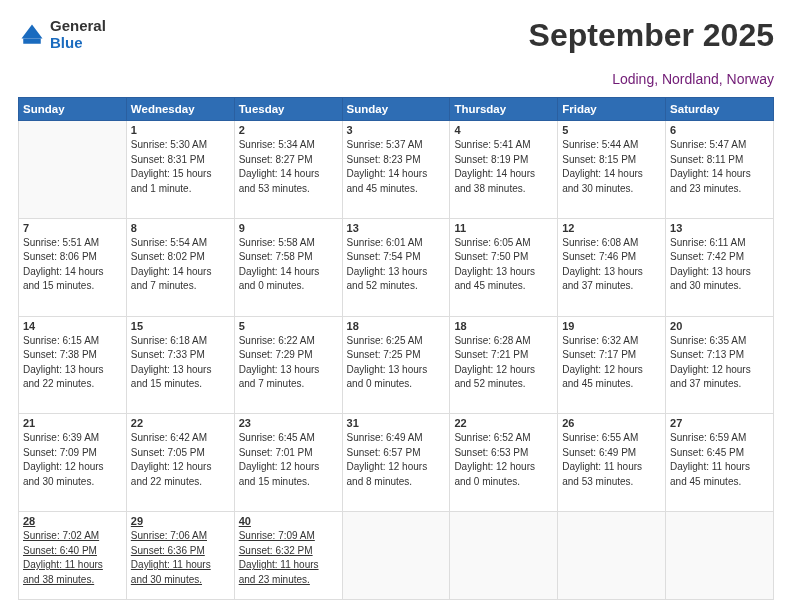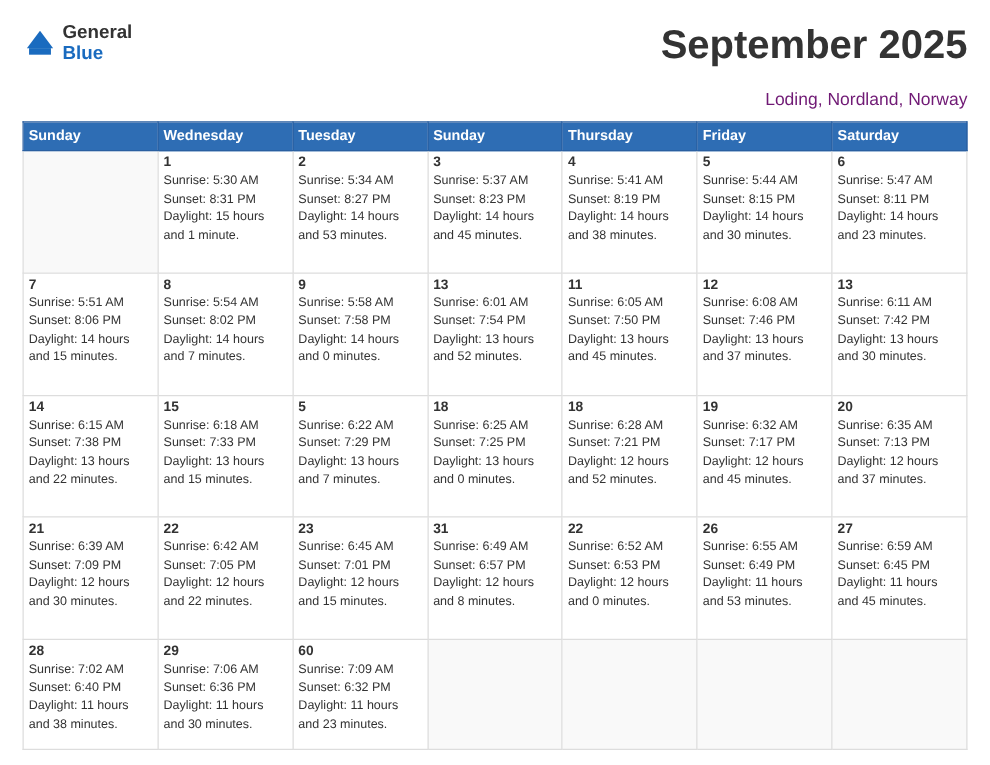--- a/index.html
+++ b/index.html
@@ -95,20 +95,21 @@
     .day-info {
       font-size: 10px;
       line-height: 1.45;
       color: #333;
     }
     .empty-cell {
       background: #f9f9f9;
     }
     tr:last-child td {
       height: 70px;
+      text-decoration: underline;
     }
   </style>
 </head>
 <body>
 
 <div class="page">
   <div class="header">
     <div class="logo">
       <svg class="logo-icon" viewBox="0 0 32 32">
         <polygon points="16,4 28,20 4,20" fill="#1a6bbf"></polygon>
@@ -258,21 +259,21 @@
         <tr>
           <td>
             <span class="day-number">28</span>
             <div class="day-info">Sunrise: 7:02 AM<br>Sunset: 6:40 PM<br>Daylight: 11 hours<br>and 38 minutes.</div>
           </td>
           <td>
             <span class="day-number">29</span>
             <div class="day-info">Sunrise: 7:06 AM<br>Sunset: 6:36 PM<br>Daylight: 11 hours<br>and 30 minutes.</div>
           </td>
           <td>
-            <span class="day-number">60</span>
+            <span class="day-number">40</span>
             <div class="day-info">Sunrise: 7:09 AM<br>Sunset: 6:32 PM<br>Daylight: 11 hours<br>and 23 minutes.</div>
           </td>
           <td class="empty-cell"></td>
           <td class="empty-cell"></td>
           <td class="empty-cell"></td>
           <td class="empty-cell"></td>
         </tr>
       </tbody>
   </table>
 </div>

